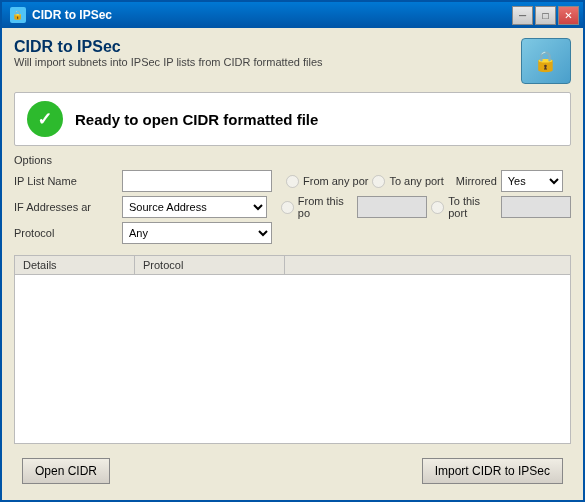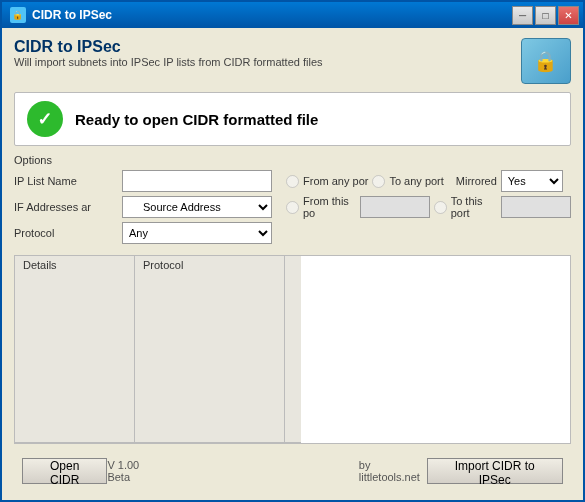--- a/index.html
+++ b/index.html
@@ -207,21 +207,21 @@
       background: white;
       padding: 1px 4px;
       font-size: 11px;
     }
 
     .addr-select {
       width: 150px;
       height: 22px;
       border: 1px solid #999;
       background: white;
-      padding: 1px 16px;
+      padding: 1px 2px;
       font-size: 11px;
     }
 
     .protocol-select {
       width: 150px;
       height: 22px;
       border: 1px solid #999;
       background: white;
       padding: 1px 2px;
       font-size: 11px;
@@ -231,21 +231,21 @@
       font-size: 11px;
       color: #333;
     }
 
     .details-table {
       flex: 1;
       border: 1px solid #bbb;
       background: #737373;
       overflow: hidden;
       display: flex;
-      flex-direction: row;
+      flex-direction: column;
       justify-content: flex-end;
     }
 
     .table-header {
       display: flex;
       background: #e8e6de;
       border-bottom: 1px solid #bbb;
     }
 
     .table-header-cell {
@@ -391,21 +391,17 @@
       <div class="table-header">
         <div class="table-header-cell">Details</div>
         <div class="table-header-cell">Protocol</div>
         <div class="table-header-cell"></div>
       </div>
       <div class="table-body"></div>
     </div>
 
     <div class="footer-bar">
       <button class="footer-btn">Open CIDR</button>
-      <div style="display:flex; gap: 200px; align-items:center;">
-        <span class="footer-version">V 1.00 Beta</span>
-        <span class="footer-credit">by littletools.net</span>
-      </div>
       <button class="footer-btn">Import CIDR to IPSec</button>
     </div>
 
   </div>
 </div>
 
 </body></html>

